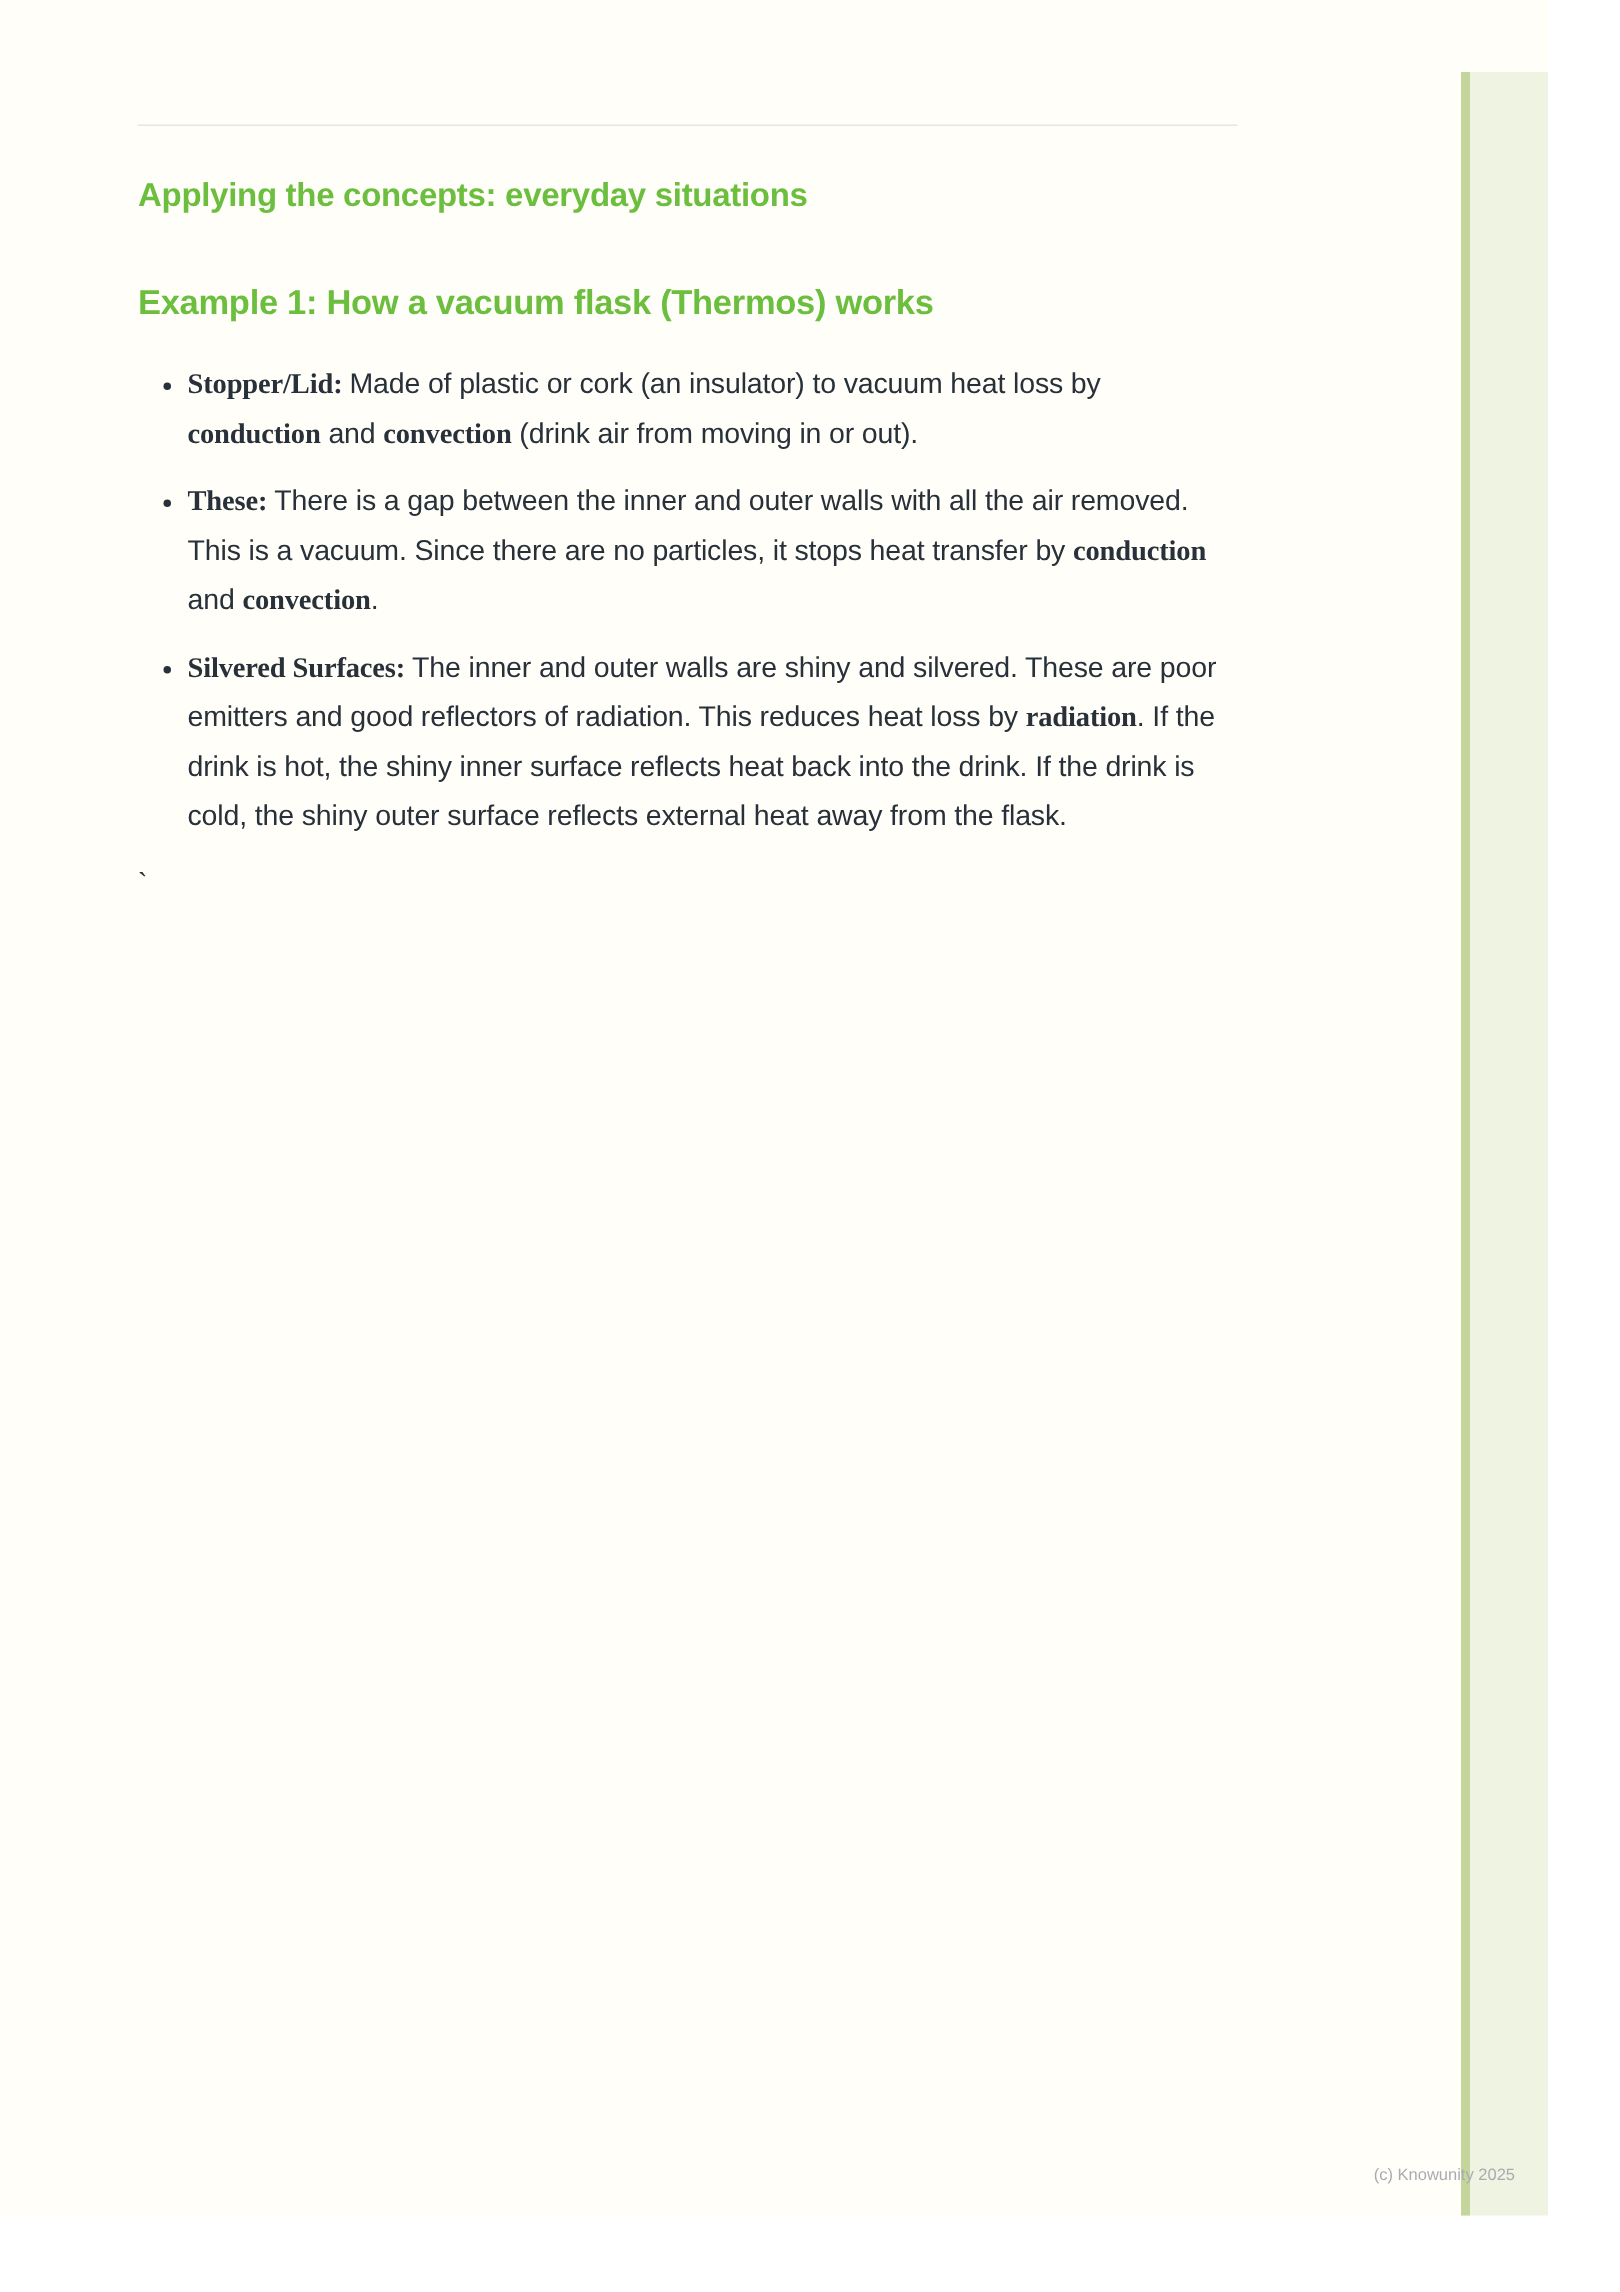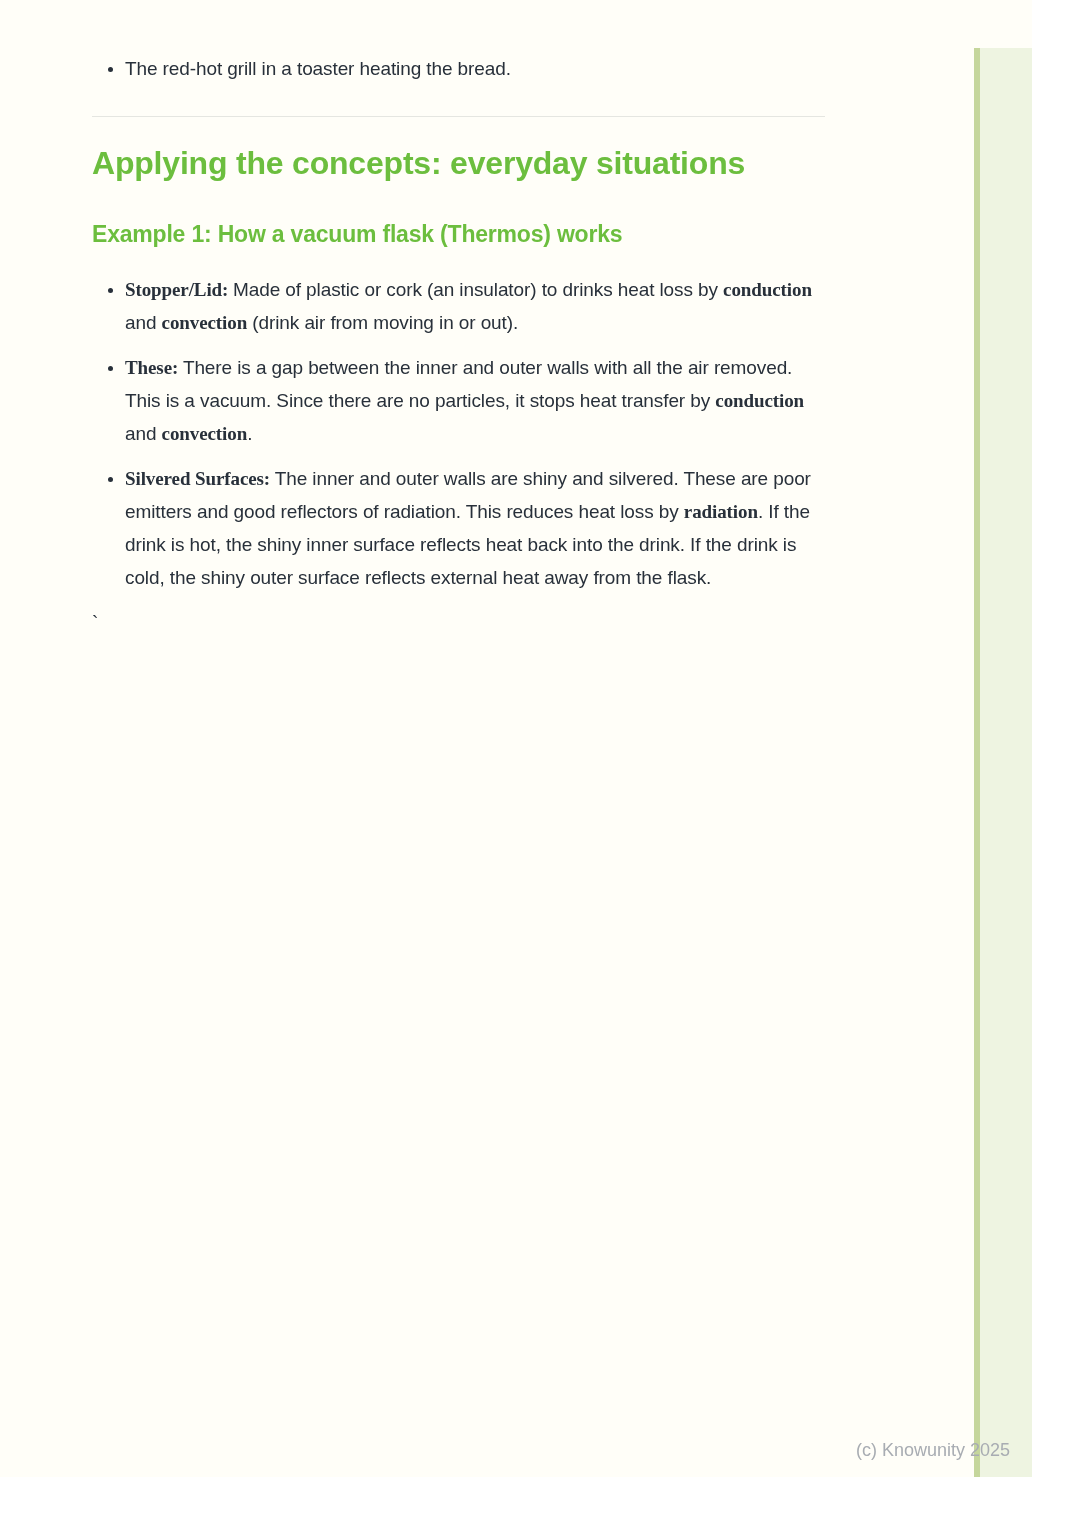--- a/index.html
+++ b/index.html
@@ -52,21 +52,21 @@
   ul.bullets li::marker{ color:var(--body_text); font-size:0.85em; }
   ul.intro{ margin-bottom:0; }
   hr.divider{
     border:none;
     height:1px;
     background:var(--divider);
     margin:31px 0 0 0;
   }
   h1.section-heading{
     margin:28px 0 16px 0;
-    font-size:32px;
+    font-size:22px;
     line-height:36px;
     font-weight:700;
     letter-spacing:-0.2px;
     color:var(--heading_green);
   }
   h2.example-subheading{
     margin:38px 0 0 0;
     font-size:23px;
     line-height:30px;
     font-weight:700;
@@ -84,47 +84,44 @@
   ul.main li{ margin-bottom:12px; }
   ul.main li strong{ font-weight:700;font-family:Liberation Serif, serif; }
   .stray{
     margin-top:14px;
     font-size:19px;
     line-height:30px;
   }
   .footer{
     position:absolute;
     right:22px; bottom:19px;
-    font-size:18px;
+    font-size:11px;
     line-height:16px;
     color:var(--footer_gray);
     z-index:2;
   }
 </style>
 </head>
 <body>
 
 <div class="page">
   <div class="stripe"></div>
 
   <main class="content">
 
-    <ul class="bullets intro">
-      <li>The red-hot grill in a toaster heating the bread.</li>
-    </ul>
 
     <hr class="divider">
 
     <h1 class="section-heading">Applying the concepts: everyday situations</h1>
 
     <h2 class="example-subheading">Example 1: How a vacuum flask (Thermos) works</h2>
 
 
     <ul class="bullets main">
-        <li><strong>Stopper/Lid: </strong><span>Made of plastic or cork (an insulator) to drinks heat loss by </span><strong>conduction</strong><span> and </span><strong>convection</strong><span> (drink air from moving in or out).</span></li>
+        <li><strong>Stopper/Lid: </strong><span>Made of plastic or cork (an insulator) to vacuum heat loss by </span><strong>conduction</strong><span> and </span><strong>convection</strong><span> (drink air from moving in or out).</span></li>
         <li><strong>These: </strong><span>There is a gap between the inner and outer walls with all the air removed. This is a vacuum. Since there are no particles, it stops heat transfer by </span><strong>conduction</strong><span> and </span><strong>convection</strong><span>.</span></li>
         <li><strong>Silvered Surfaces: </strong><span>The inner and outer walls are shiny and silvered. These are poor emitters and good reflectors of radiation. This reduces heat loss by </span><strong>radiation</strong><span>. If the drink is hot, the shiny inner surface reflects heat back into the drink. If the drink is cold, the shiny outer surface reflects external heat away from the flask.</span></li>
       </ul>
 
     <div class="stray">`</div>
   </main>
 
   <div class="footer">(c) Knowunity 2025</div>
 </div>
 

